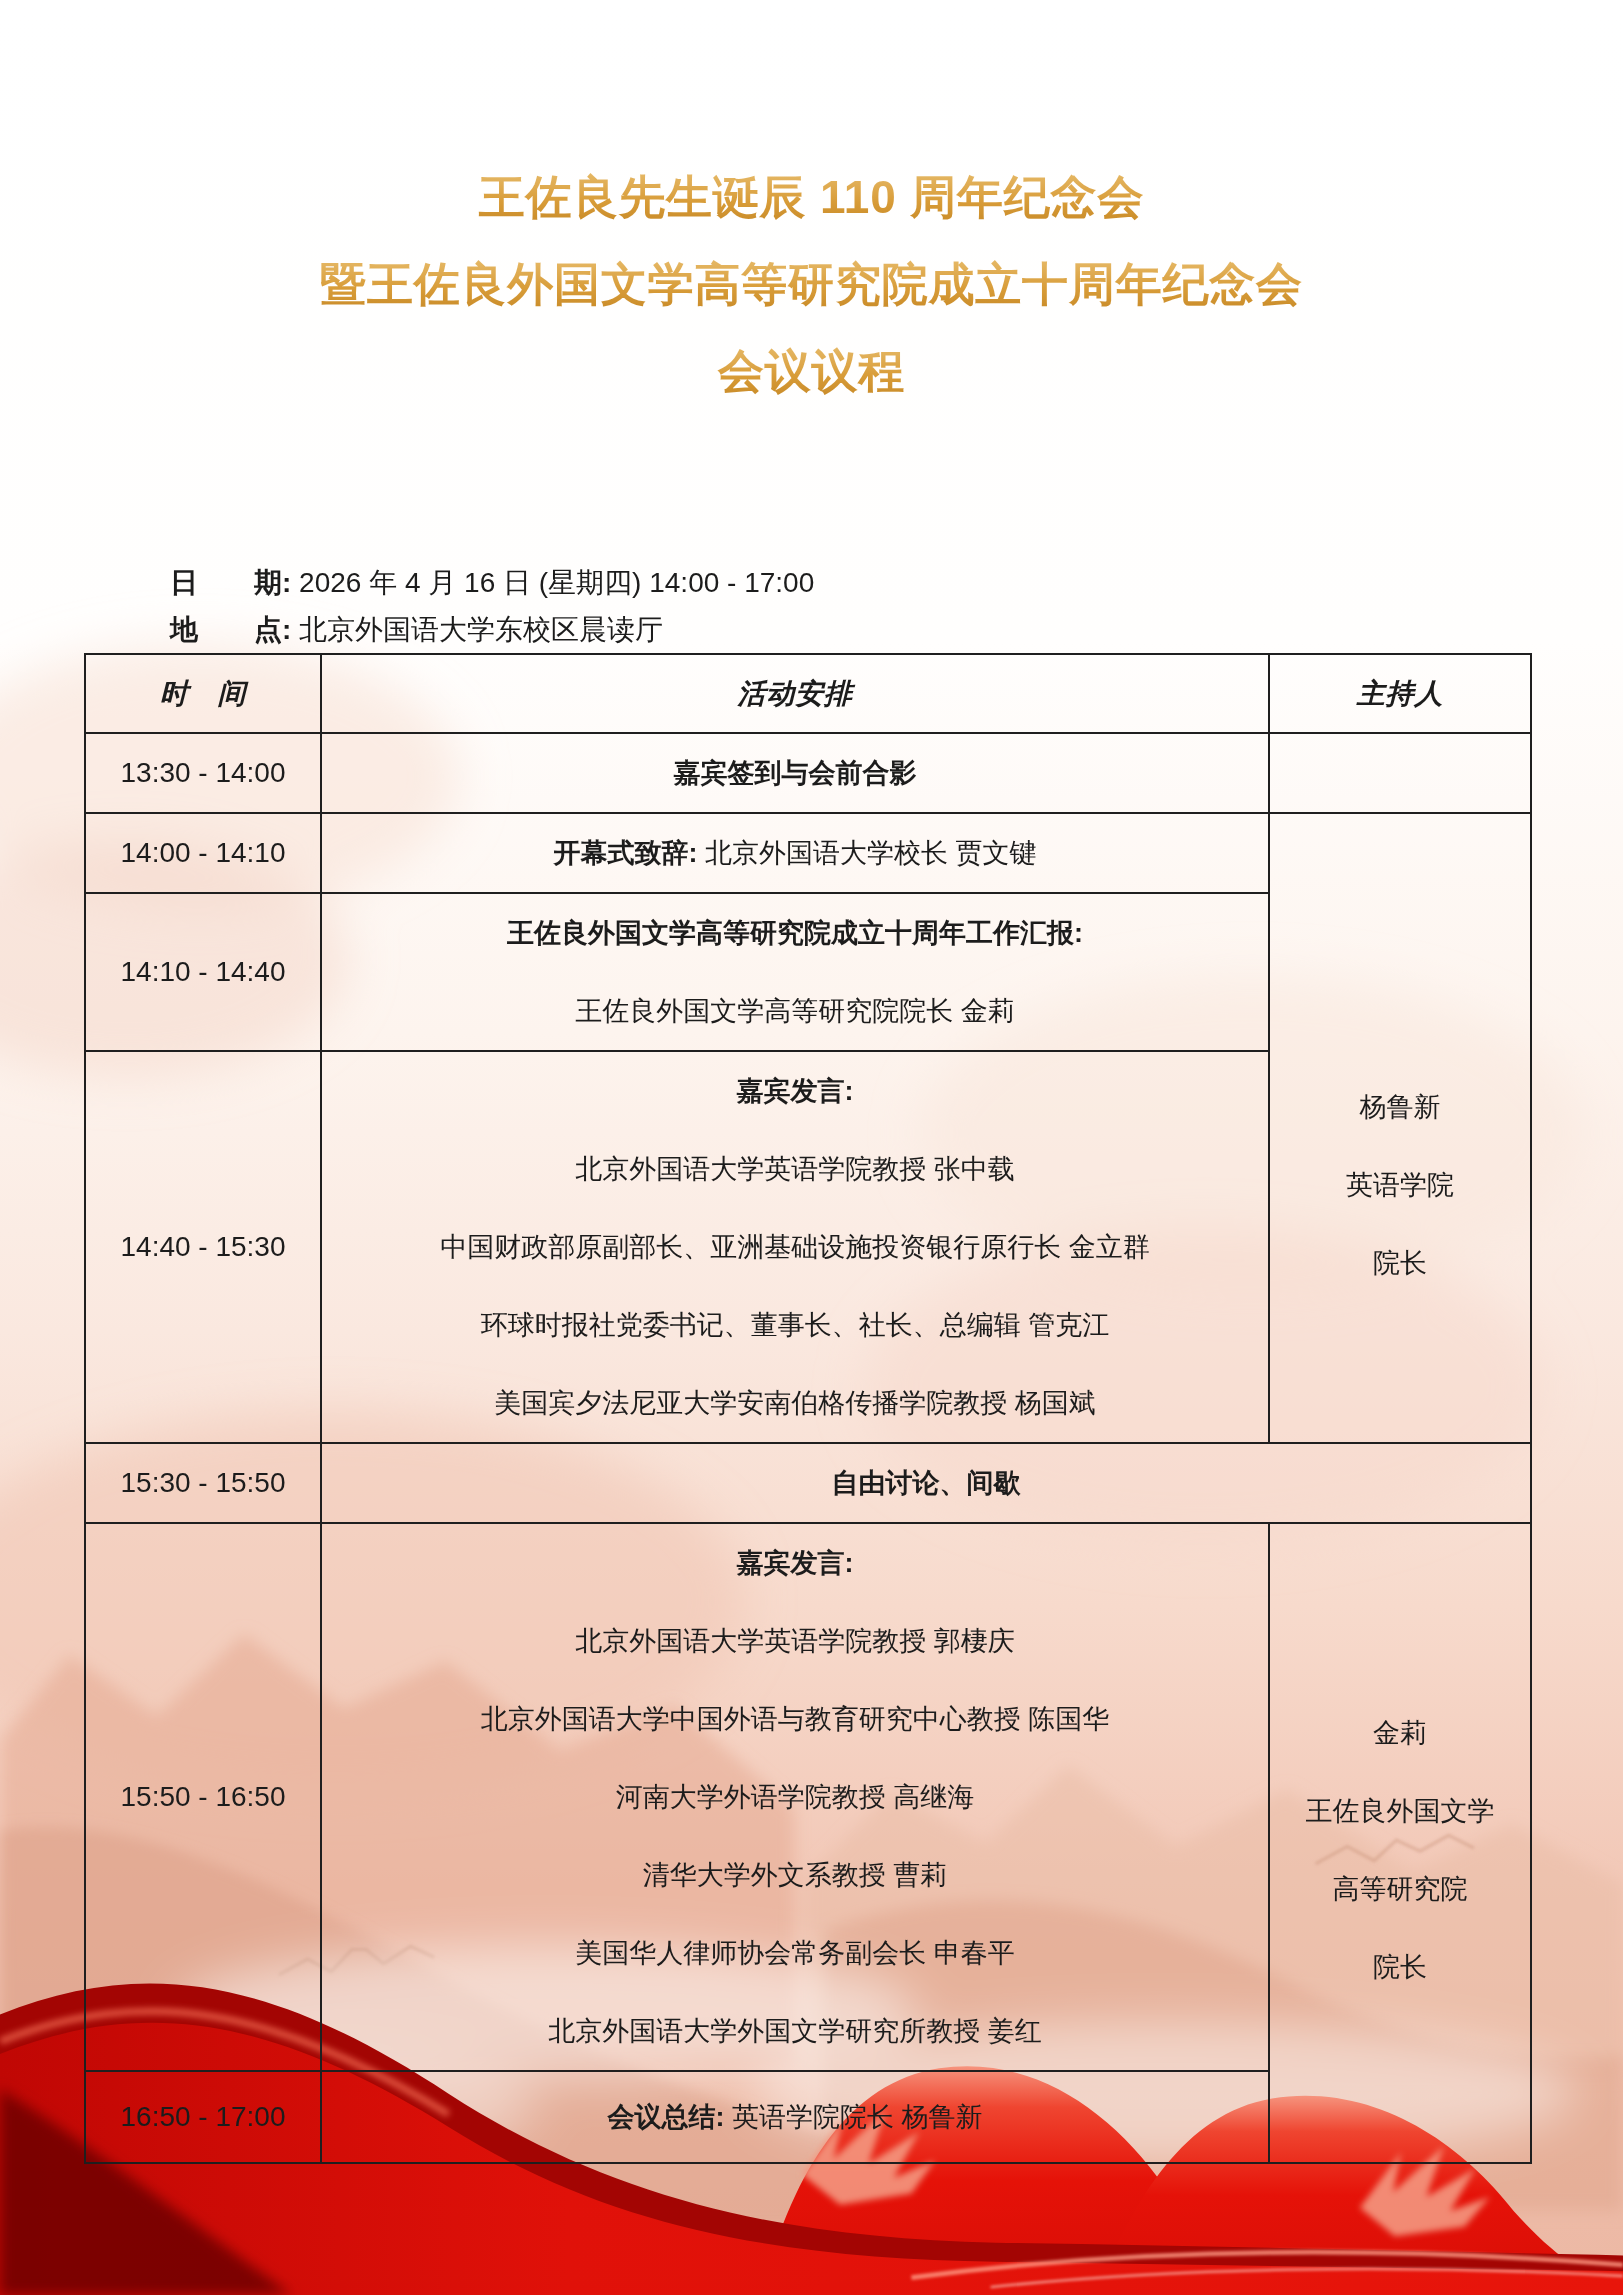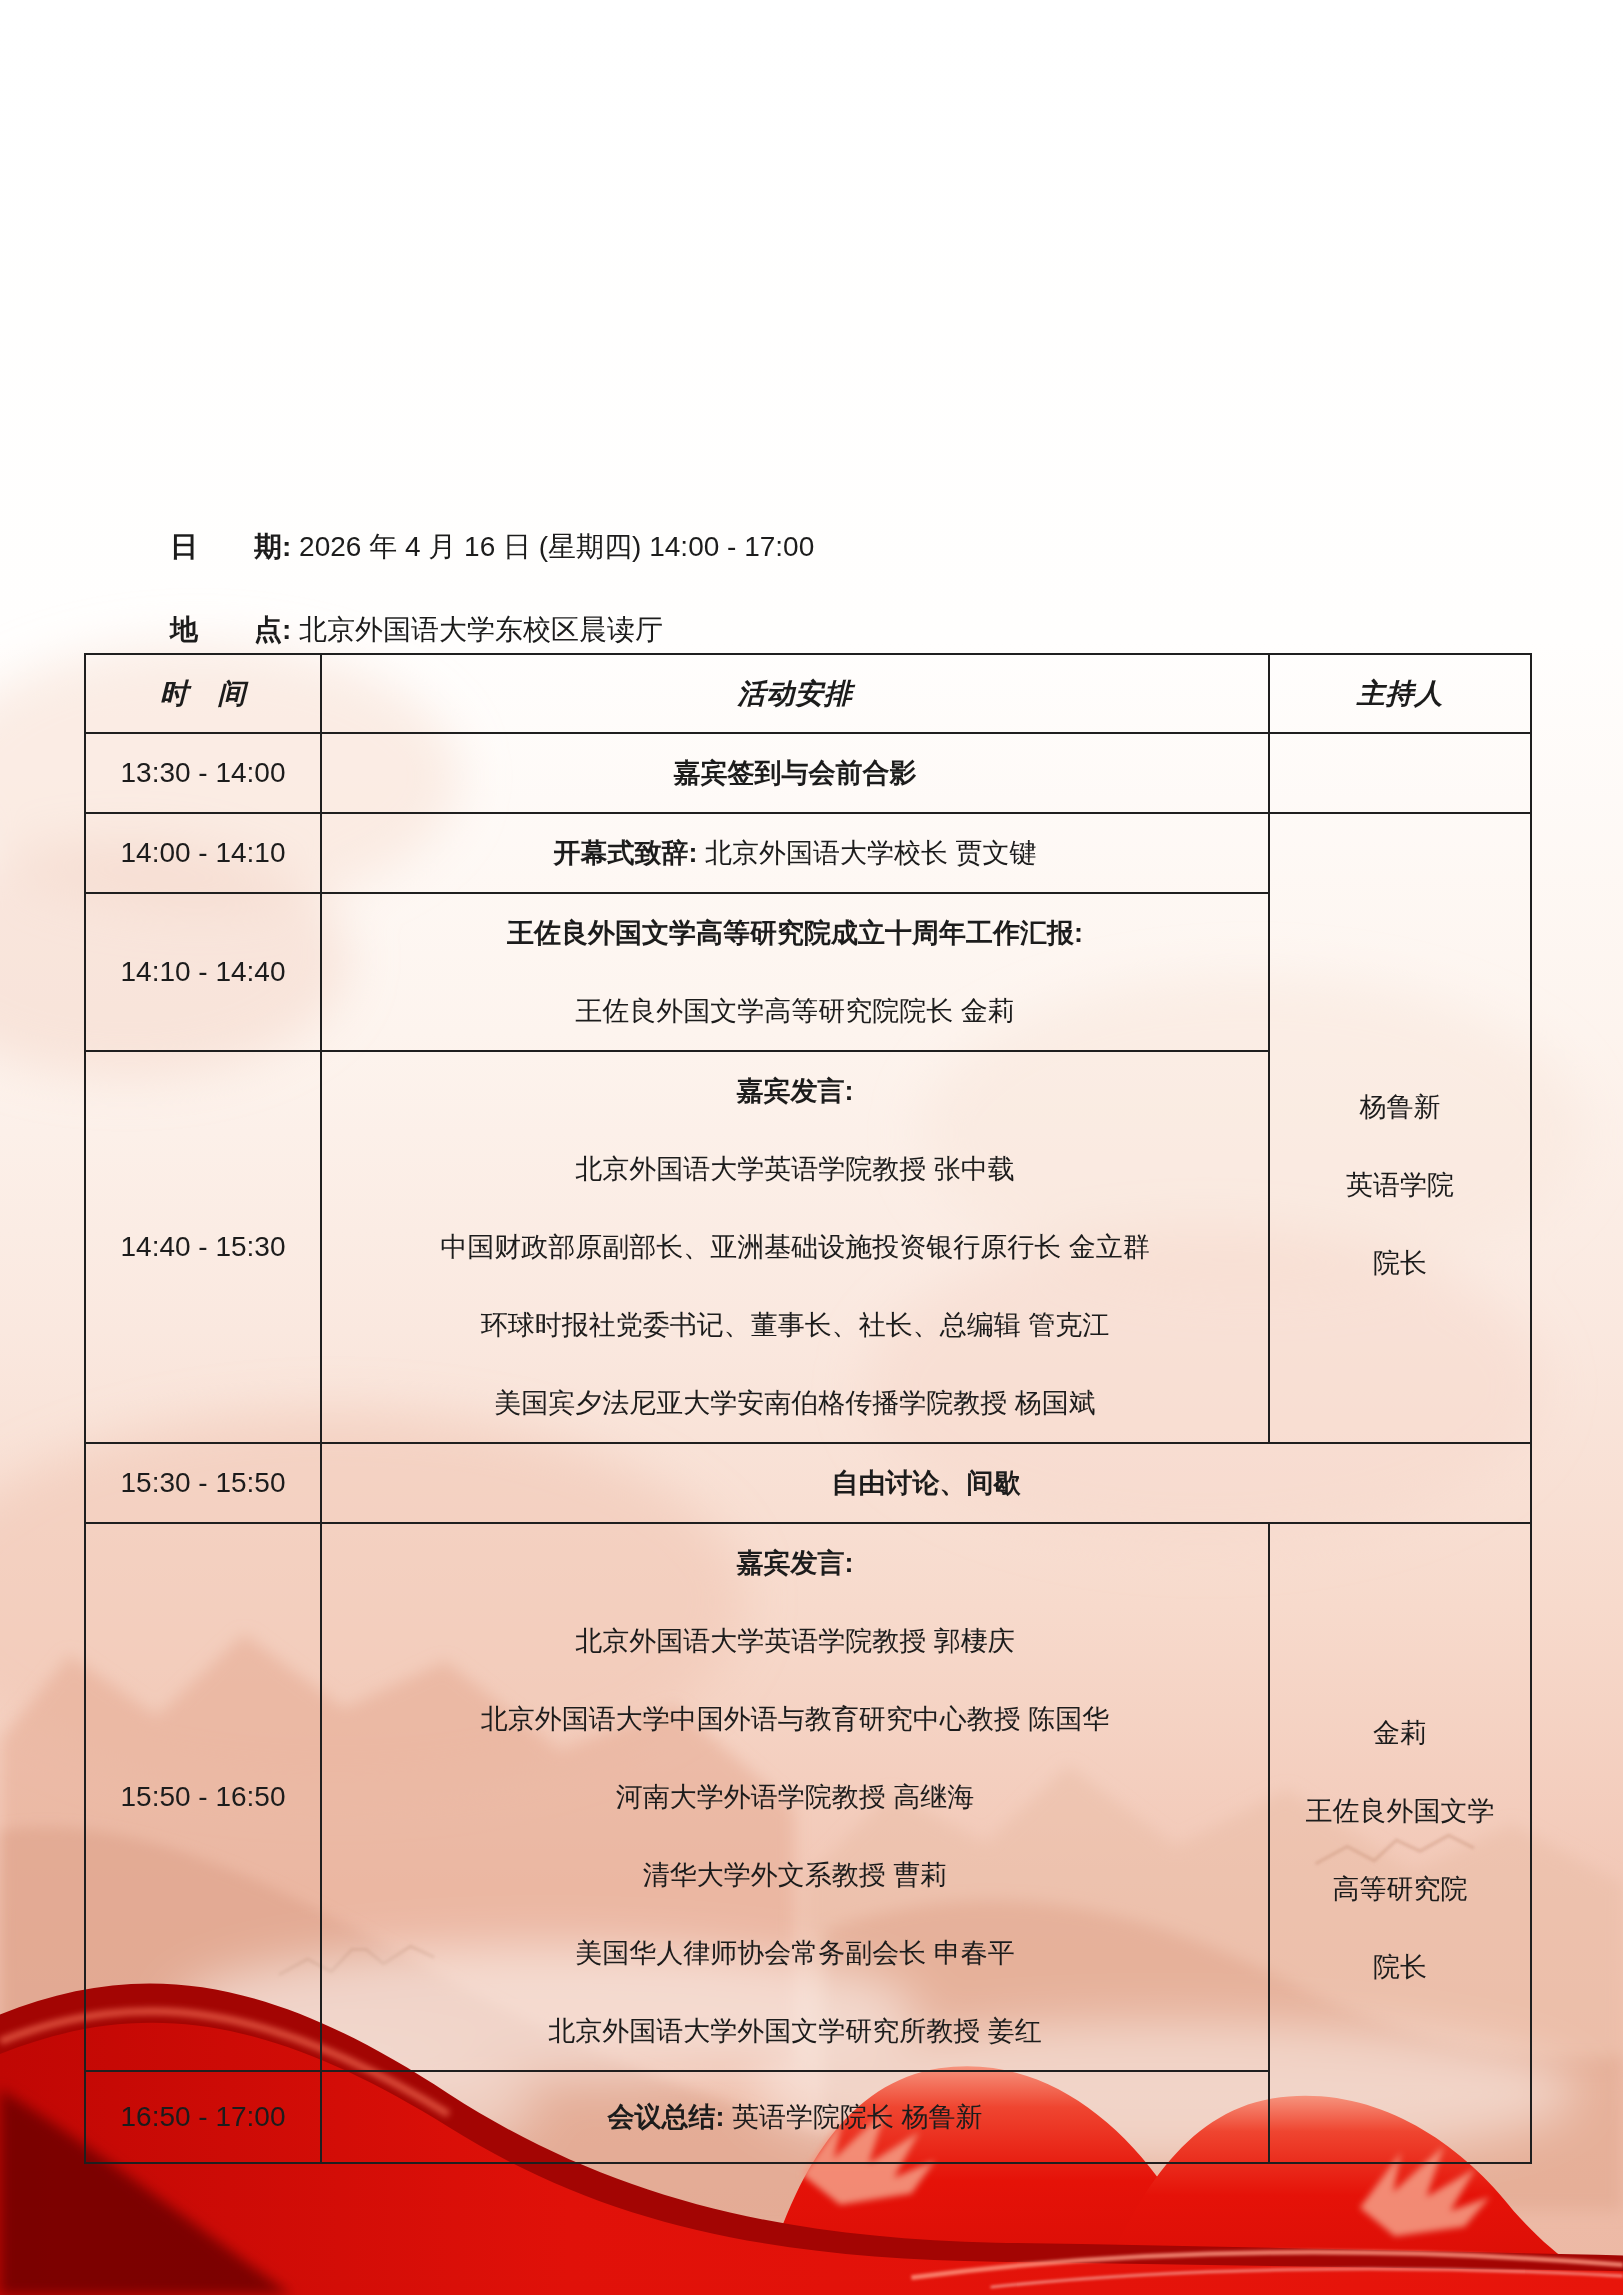--- a/index.html
+++ b/index.html
@@ -21,21 +21,21 @@
     .title-line{
       background:linear-gradient(180deg,#eeca83 0%,#d89c38 55%,#bc7d1c 100%);
       -webkit-background-clip:text;background-clip:text;
       -webkit-text-fill-color:transparent;color:transparent;
     }
   }
 
   
   .meta-row{position:absolute;left:170px;font-size:28px;white-space:nowrap;}
   .meta-row .lab{font-weight:bold;}
-  .meta-date{top:528px;}
+  .meta-date{top:564px;}
   .meta-loc{top:611px;}
 
   
   .agenda{position:absolute;left:84px;top:653px;}
   table.sched{border-collapse:collapse;table-layout:fixed;width:1446px;}
   .sched col.c-time{width:236px;}
   .sched col.c-act{width:948px;}
   .sched col.c-host{width:262px;}
   .sched th,.sched td{
     border:2.4px solid #1f1f1f;padding:0;margin:0;
@@ -132,20 +132,25 @@
   <path d="M0 2542 C184 2468 348 2498 566 2642 C770 2774 986 2824 1256 2830 C1520 2834 1760 2840 2048 2846 L2048 2896 L0 2896 Z" fill="#a30503"></path>
   <path d="M0 2592 C184 2518 348 2548 566 2684 C770 2812 986 2850 1256 2854 C1520 2858 1760 2862 2048 2866 L2048 2896 L0 2896 Z" fill="url(#sweep)"></path>
   <path d="M0 2576 C184 2504 348 2534 566 2668" stroke="#ff7a5e" stroke-width="9" fill="none" stroke-opacity="0.65" filter="url(#b4)"></path>
   <path d="M1150 2874 C1420 2838 1720 2832 2048 2858" stroke="#ff9a84" stroke-width="6" fill="none" stroke-opacity="0.8" filter="url(#b2)"></path>
   <path d="M1250 2886 C1480 2862 1760 2856 2048 2872" stroke="#ffd9cf" stroke-width="3" fill="none" stroke-opacity="0.7" filter="url(#b2)"></path>
   <path d="M0 2636 C104 2700 228 2794 368 2896 L0 2896 Z" fill="#740201" fill-opacity="0.9" filter="url(#b8)"></path>
 </svg>
 
 <div class="content">
 
+  <div class="title-block">
+    <div class="title-line">王佐良先生诞辰 110 周年纪念会</div>
+    <div class="title-line">暨王佐良外国文学高等研究院成立十周年纪念会</div>
+    <div class="title-line">会议议程</div>
+  </div>
 
   <div class="meta-row meta-date">
     <span class="lab">日　　期:</span><span> 2026 年 4 月 16 日 (星期四) 14:00 - 17:00</span>
   </div>
   <div class="meta-row meta-loc">
     <span class="lab">地　　点:</span><span> 北京外国语大学东校区晨读厅</span>
   </div>
 
   <div class="agenda">
     <table class="sched">

